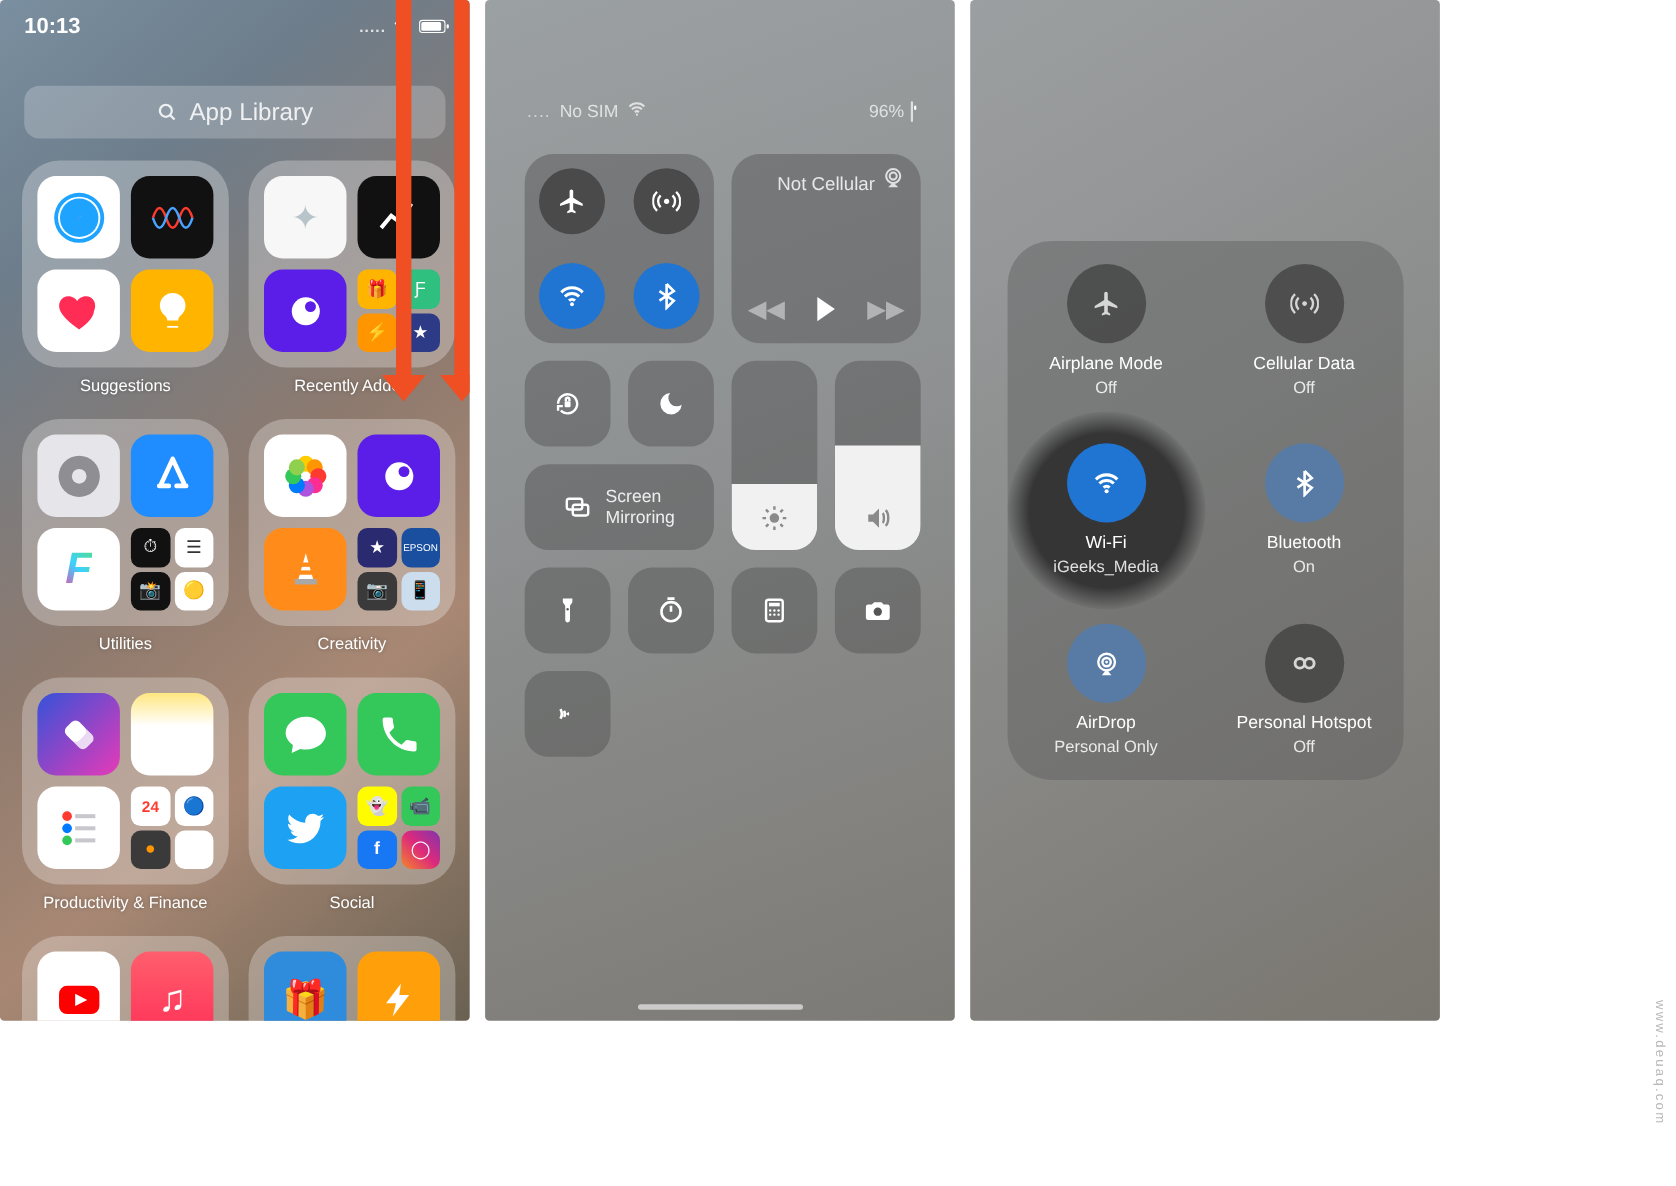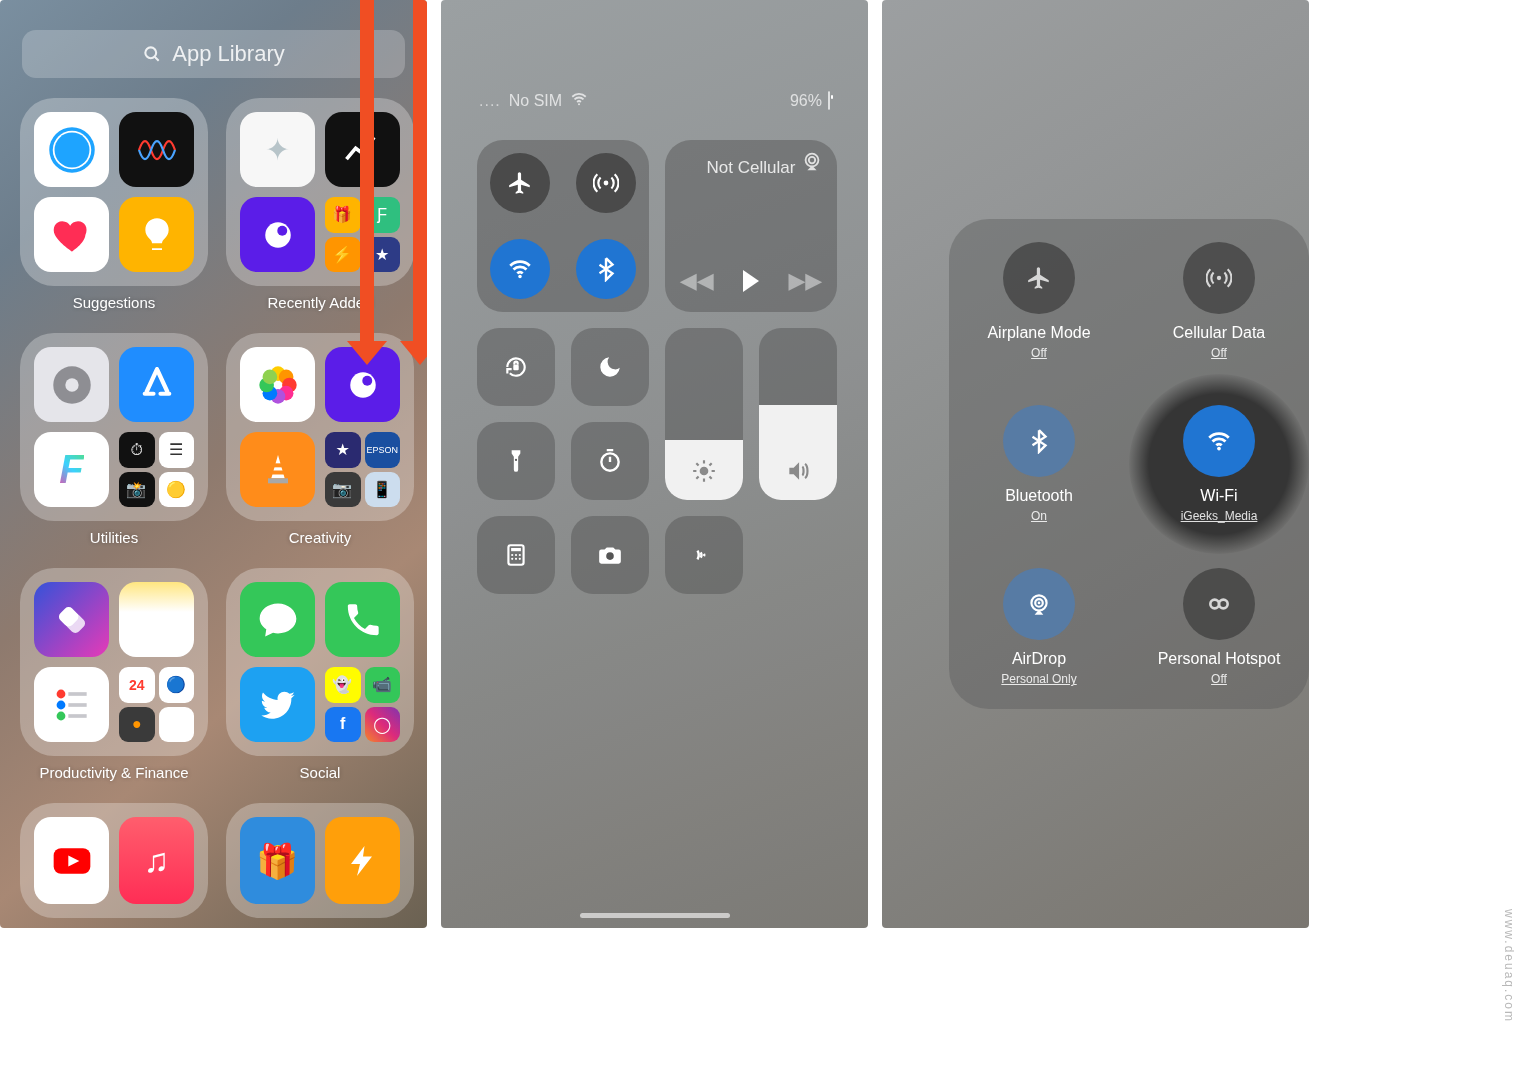--- a/index.html
+++ b/index.html
@@ -168,21 +168,21 @@
   .vslider .fill { position:absolute; left:0; right:0; bottom:0; background: rgba(255,255,255,.9); }
   .vslider .icon { position:absolute; bottom:16px; left:0; right:0; display:flex; justify-content:center; color:#8a8a8a; }
 
   .home-ind { position:absolute; bottom:10px; left:50%; transform:translateX(-50%); width:150px; height:5px; border-radius:3px; background:rgba(255,255,255,.6); }
 
   
   .p3 {
     width: 427px; height: 928px;
     background: linear-gradient(150deg,#9b9fa2 0%, #8c8e8d 45%, #7b766d 100%);
     filter: saturate(.7);
-    display:flex; align-items:center; justify-content:flex-end;
+    display:flex; align-items:center; justify-content:center;
   }
   .conn-card {
     width: 360px; height: 490px;
     background: rgba(90,90,90,.42);
     border-radius: 40px;
     display:grid;
     grid-template-columns:1fr 1fr;
     grid-template-rows:1fr 1fr 1fr;
   }
   .conn-cell {
@@ -190,36 +190,55 @@
     gap:10px; color:#fff; position:relative;
   }
   .conn-cell .cround {
     width: 72px; height:72px; border-radius:50%;
     background: rgba(60,60,60,.7);
     display:flex; align-items:center; justify-content:center;
   }
   .conn-cell .cround.blue { background:#007aff; }
   .conn-cell .cround.bluesoft { background:#4a7db8; }
   .conn-cell .clabel { font-size:16px; }
-  .conn-cell .csub { font-size:12px; opacity:.85; margin-top:-6px;text-decoration:underline; }
+  .conn-cell .csub { font-size:15px; opacity:.85; margin-top:-6px; }
   .wifi-hl {
     position:absolute; width:180px; height:180px; border-radius:50%;
     background: radial-gradient(circle,#1a1a1a 0%, #1a1a1a 55%, transparent 72%);
     z-index:-1;
   }
 
   
   svg.i { width:26px; height:26px; }
   svg.im { width:22px; height:22px; }
   svg.is { width:18px; height:18px; }
 </style>
 </head>
 <body>
 
 <div class="panel p1">
+  <div class="status-bar">
+    <span>10:13</span>
+    <span class="status-right">
+      <span class="dots">.....</span>
+      <span class="wifi-mini">
+        <svg class="is" viewBox="0 0 24 24" fill="none" stroke="#fff" stroke-width="2.4">
+            <path d="M3 9c5-5 13-5 18 0"></path>
+            <path d="M6 12.5c3.3-3.3 8.7-3.3 12 0"></path>
+            <path d="M9.5 16c1.4-1.4 3.6-1.4 5 0"></path>
+            <circle cx="12" cy="19" r="1.3" fill="#fff" stroke="none"></circle>
+          </svg>
+      </span>
+      <span class="batt-mini">
+          <span class="batt-body">
+            <span class="batt-fill"></span>
+          </span>
+        </span>
+    </span>
+  </div>
 
   <div class="search-bar">
     <svg viewBox="0 0 24 24" fill="none" stroke="currentColor" stroke-width="2.5">
         <circle cx="10.5" cy="10.5" r="6.5"></circle>
         <path d="M20 20l-4.5-4.5"></path>
       </svg>
     <span>App Library</span>
   </div>
 
   <div class="lib-grid">
@@ -524,20 +543,30 @@
     <div class="tile tall vslider">
       <div class="fill" style="height:55%"></div>
       <div class="icon">
           <svg class="i" viewBox="0 0 24 24" fill="#8a8a8a">
             <path d="M4 9v6h4l5 5V4L8 9H4z"></path>
             <path d="M16 8c1.5 1 1.5 7 0 8M18.5 5.5c3 2 3 11 0 13" fill="none" stroke="#8a8a8a" stroke-width="2"></path>
           </svg>
         </div>
     </div>
 
+    <div class="tile wide mirror">
+      <svg class="i" viewBox="0 0 24 24" fill="none" stroke="#fff" stroke-width="2">
+          <rect x="3" y="5" width="13" height="9" rx="2"></rect>
+          <rect x="8" y="10" width="13" height="9" rx="2"></rect>
+        </svg>
+      <div class="stack">
+          <div>Screen</div>
+          <div>Mirroring</div>
+        </div>
+    </div>
 
     <div class="tile">
         <svg class="i" viewBox="0 0 24 24" fill="#fff">
           <path d="M8 2h8v3l-2 3v12a2 2 0 01-4 0V8L8 5V2z"></path>
           <circle cx="12" cy="11" r="1" fill="#555"></circle>
         </svg>
       </div>
     <div class="tile">
         <svg class="i" viewBox="0 0 24 24" fill="none" stroke="#fff" stroke-width="2.2">
           <circle cx="12" cy="13" r="8"></circle>
@@ -588,43 +617,43 @@
       <div class="cround">
           <svg class="i" viewBox="0 0 24 24" fill="none" stroke="#d6d6d6" stroke-width="2">
             <circle cx="12" cy="12" r="2" fill="#d6d6d6" stroke="none"></circle>
             <path d="M7 7a7 7 0 000 10M17 7a7 7 0 010 10M4 4a11 11 0 000 16M20 4a11 11 0 010 16"></path>
           </svg>
         </div>
       <div class="clabel">Cellular Data</div>
       <div class="csub">Off</div>
     </div>
     <div class="conn-cell">
-      <div class="cround bluesoft">
-          <svg class="i" viewBox="0 0 24 24" fill="none" stroke="#fff" stroke-width="2.2">
-            <path d="M12 2v20l6-6-12-8m0 8l12-8-6-6"></path>
-          </svg>
-        </div>
-      <div class="clabel">Bluetooth</div>
-      <div class="csub">On</div>
-    </div>
-    <div class="conn-cell">
       <div class="wifi-hl"></div>
       <div class="cround blue">
           <svg class="i" viewBox="0 0 24 24" fill="none" stroke="#fff" stroke-width="2.6">
             <path d="M3 9c5-5 13-5 18 0"></path>
             <path d="M6 12.5c3.3-3.3 8.7-3.3 12 0"></path>
             <path d="M9.5 16c1.4-1.4 3.6-1.4 5 0"></path>
             <circle cx="12" cy="19" r="1.7" fill="#fff" stroke="none"></circle>
           </svg>
         </div>
       <div class="clabel">Wi-Fi</div>
       <div class="csub">iGeeks_Media</div>
     </div>
     <div class="conn-cell">
       <div class="cround bluesoft">
+          <svg class="i" viewBox="0 0 24 24" fill="none" stroke="#fff" stroke-width="2.2">
+            <path d="M12 2v20l6-6-12-8m0 8l12-8-6-6"></path>
+          </svg>
+        </div>
+      <div class="clabel">Bluetooth</div>
+      <div class="csub">On</div>
+    </div>
+    <div class="conn-cell">
+      <div class="cround bluesoft">
           <svg class="i" viewBox="0 0 24 24" fill="none" stroke="#fff" stroke-width="2">
             <circle cx="12" cy="11" r="7"></circle>
             <circle cx="12" cy="11" r="3.5"></circle>
             <circle cx="12" cy="11" r="1.2" fill="#fff" stroke="none"></circle>
             <polygon points="12,17 8,22 16,22" fill="#fff" stroke="none"></polygon>
           </svg>
         </div>
       <div class="clabel">AirDrop</div>
       <div class="csub">Personal Only</div>
     </div>

